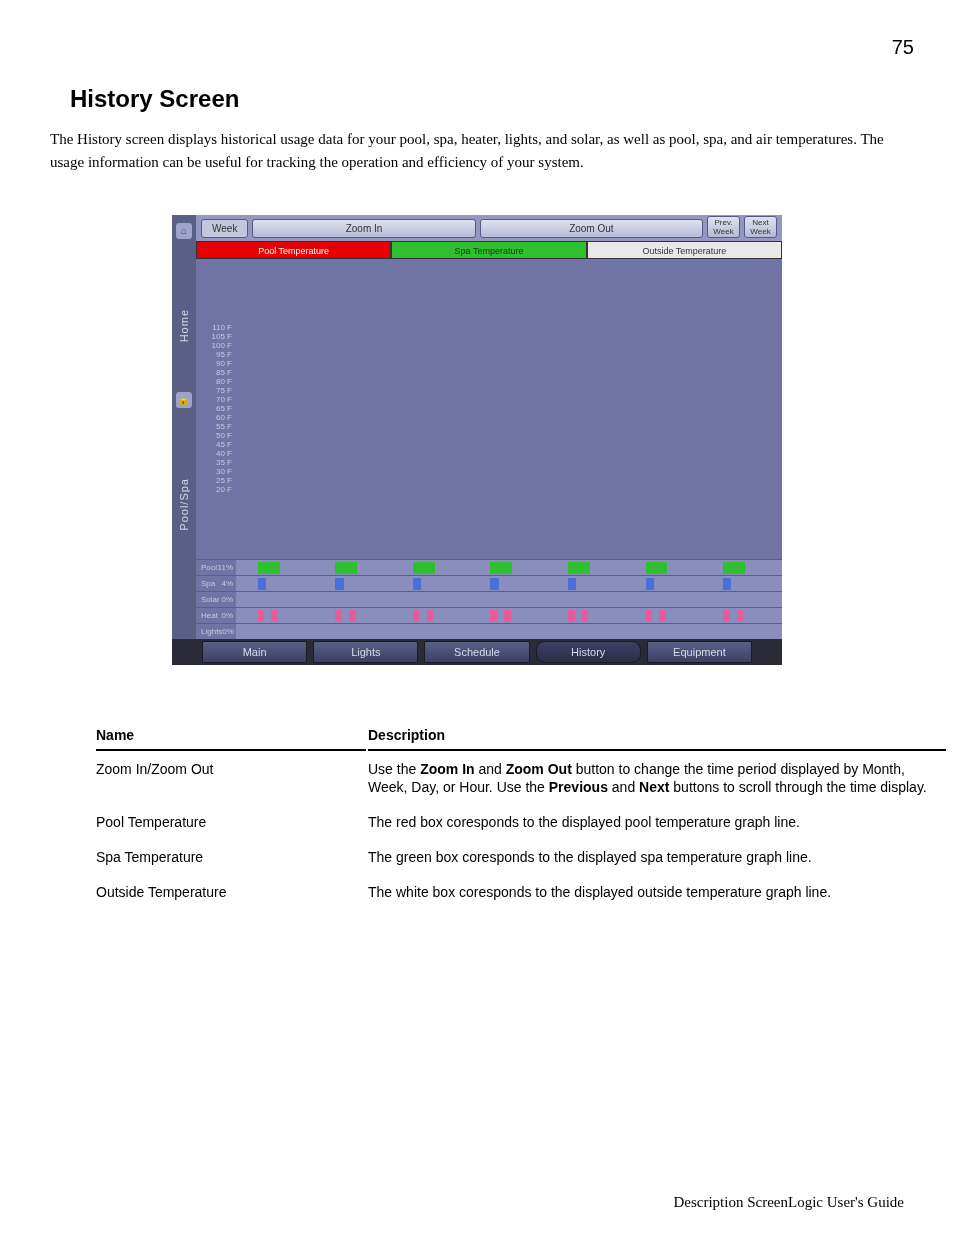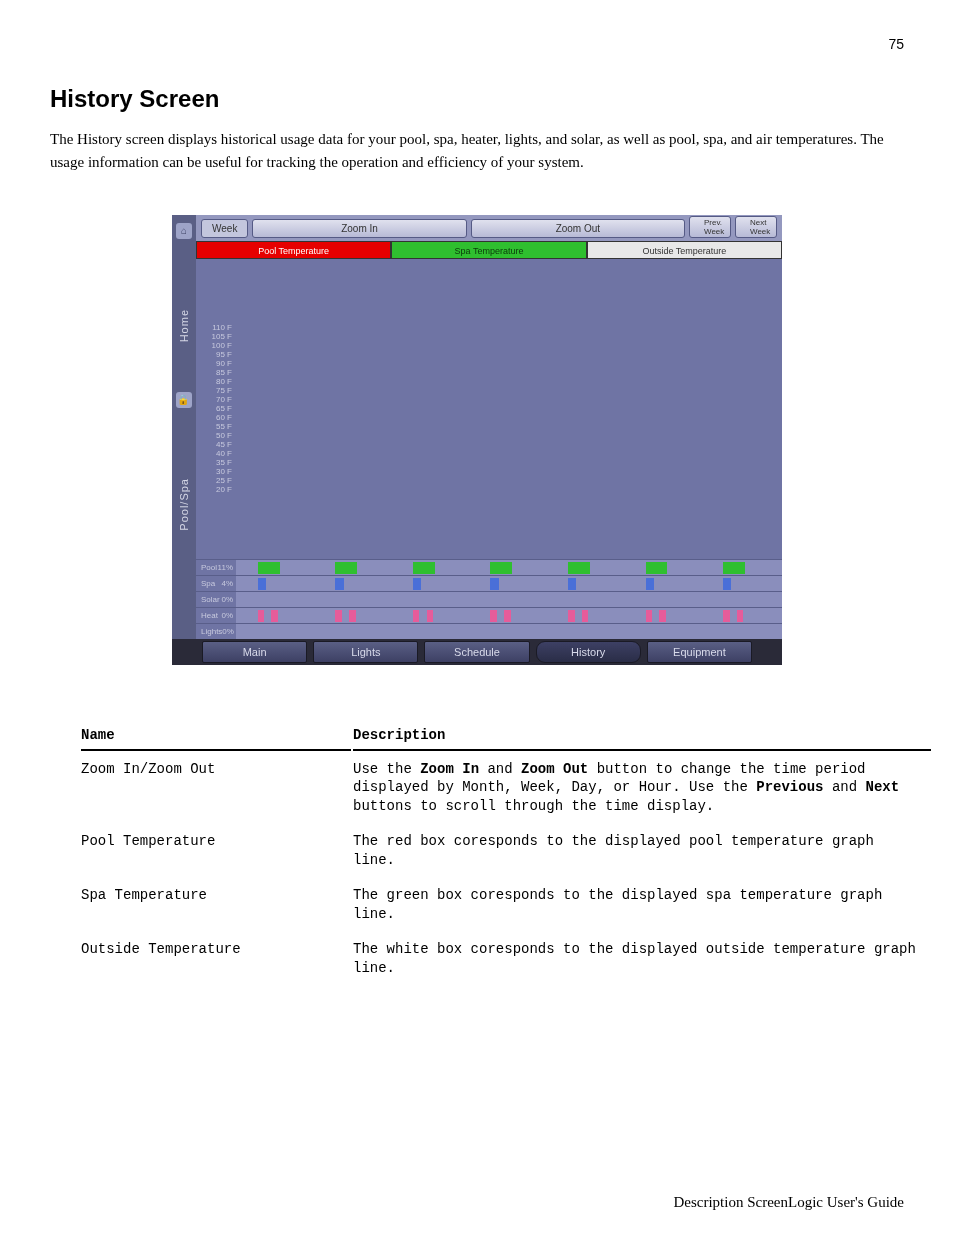--- a/index.html
+++ b/index.html
@@ -5,40 +5,40 @@
   * { box-sizing: border-box; margin: 0; padding: 0; }
   body {
     font-family: Arial, Helvetica, sans-serif;
     background: #fff;
     color: #000;
     width: 954px;
     margin: 0 auto;
     position: relative;
     min-height: 1235px;
   }
-  .page-num { position: absolute; top: 36px; right: 50px; font-size: 14px; }
+  .page-num { position: absolute; top: 36px; right: 40px; font-size: 20px; }
   .content { padding: 85px 50px 0 50px; }
-  h1 { font-size: 24px; font-weight: bold; margin-bottom: 15px; font-family: Arial, sans-serif; }
+  h1 { font-size: 24px; font-weight: bold; margin-bottom: 15px; font-family: Arial, sans-serif; margin-left: 20px; }
   .intro { font-size: 15px; line-height: 1.55; margin-bottom: 40px; font-family: 'Times New Roman', serif; }
   .screenshot-wrap { display: flex; justify-content: center; margin-bottom: 60px; }
   .screenshot {
     width: 610px; height: 450px; background: #1e1e2a;
     display: flex; flex-direction: column; position: relative;
     font-family: Arial, sans-serif;
   }
   .ss-body { flex: 1; display: flex; }
   .ss-sidebar { width: 24px; background: #5a5f85; display: flex; flex-direction: column; align-items: center; padding-top: 8px; gap: 50px; }
   .sb-icon { width: 16px; height: 16px; background: #9ea4c8; border-radius: 3px; font-size: 10px; color: #3d4064; text-align: center; line-height: 16px; }
   .sb-text { writing-mode: vertical-rl; transform: rotate(180deg); color: #d4d6e5; font-size: 11px; letter-spacing: 1px; margin-top: 20px; }
   .ss-main { flex: 1; background: #6f74a4; display: flex; flex-direction: column; }
   .ss-toolbar { height: 26px; background: #9498bf; display: flex; align-items: flex-end; padding: 3px 5px; gap: 4px; }
   .tb-label { background: #c3c6dd; border: 1px solid #555a85; border-radius: 3px; font-size: 10px; padding: 3px 10px; color: #333; }
   .tb-btn { background: linear-gradient(#e0e1ee,#b7bad6); border: 1px solid #555a85; border-radius: 3px; font-size: 10px; padding: 3px 8px; color: #333; text-align: center; }
   .tb-zoom { flex: 1; }
-  .tb-small { width: 42px; font-size: 8px; line-height: 9px; padding: 1px 14px; }
+  .tb-small { width: 33px; font-size: 8px; line-height: 9px; padding: 1px 0; }
   .ss-legend { height: 18px; display: flex; }
   .leg { flex: 1; font-size: 9px; color: #fff; text-align: center; line-height: 18px; border: 1px solid #333; }
   .leg-red { background: #e60000; }
   .leg-green { background: #2fbf2f; color: #0a3a0a; }
   .leg-white { background: #e8e8e8; color: #333; }
   .ss-chart { flex: 1; position: relative; display: flex; align-items: center; }
   .ylabels { width: 40px; display: flex; flex-direction: column; justify-content: space-between; padding: 4px 4px 4px 0; }
   .ylabels span { font-size: 8px; color: #c7c9de; text-align: right; }
   .plot { flex: 1; position: relative; background: repeating-linear-gradient(to bottom, #8a8ebc 0, #8a8ebc 1px, #7b80b1 1px, #7b80b1 12.5px); }
   .plot svg { position: absolute; inset: 0; width: 100%; height: 100%; }
@@ -46,21 +46,21 @@
   .urow { display: flex; align-items: center; height: 16px; border-top: 1px solid #595e8a; position: relative; }
   .urow .ulabel { width: 40px; display: flex; justify-content: space-between; font-size: 8px; color: #c7c9de; padding: 0 3px 0 5px; }
   .urow .ubar { flex: 1; position: relative; height: 100%; background: #8a8ebc; }
   .ubar span { position: absolute; top: 2px; height: 12px; }
   .ss-dates { height: 20px; display: flex; padding-left: 40px; }
   .ss-dates span { flex: 1; font-size: 8px; color: #333; text-align: right; padding-right: 6px; line-height: 20px; }
   .ss-bottom { height: 26px; background: #2a2a38; display: flex; gap: 6px; padding: 2px 30px; }
   .bnav { flex: 1; background: linear-gradient(#5a5f85,#3d4064); border: 1px solid #1a1a25; border-radius: 2px; color: #d8daea; font-size: 11px; text-align: center; line-height: 20px; }
   .bnav.active { background: linear-gradient(#3d4064,#2a2d47); border-radius: 9px; }
 
-  .desc-table { width: 100%; margin: 0 29px; font-family: Liberation Mono, monospace; }
+  .desc-table { width: 100%; margin: 0 44px; }
   .desc-table th { text-align: left; font-size: 14px; padding-bottom: 6px; border-bottom: 2px solid #000; }
   .desc-table td { font-size: 14px; vertical-align: top; padding: 7px 10px 7px 0; line-height: 1.35; }
   .desc-table .c1 { width: 270px; }
   .footer { position: absolute; bottom: 24px; right: 50px; font-family: 'Times New Roman', serif; font-size: 15px; }
 </style>
 </head>
 <body>
 
 <div class="page-num">75</div>
 

